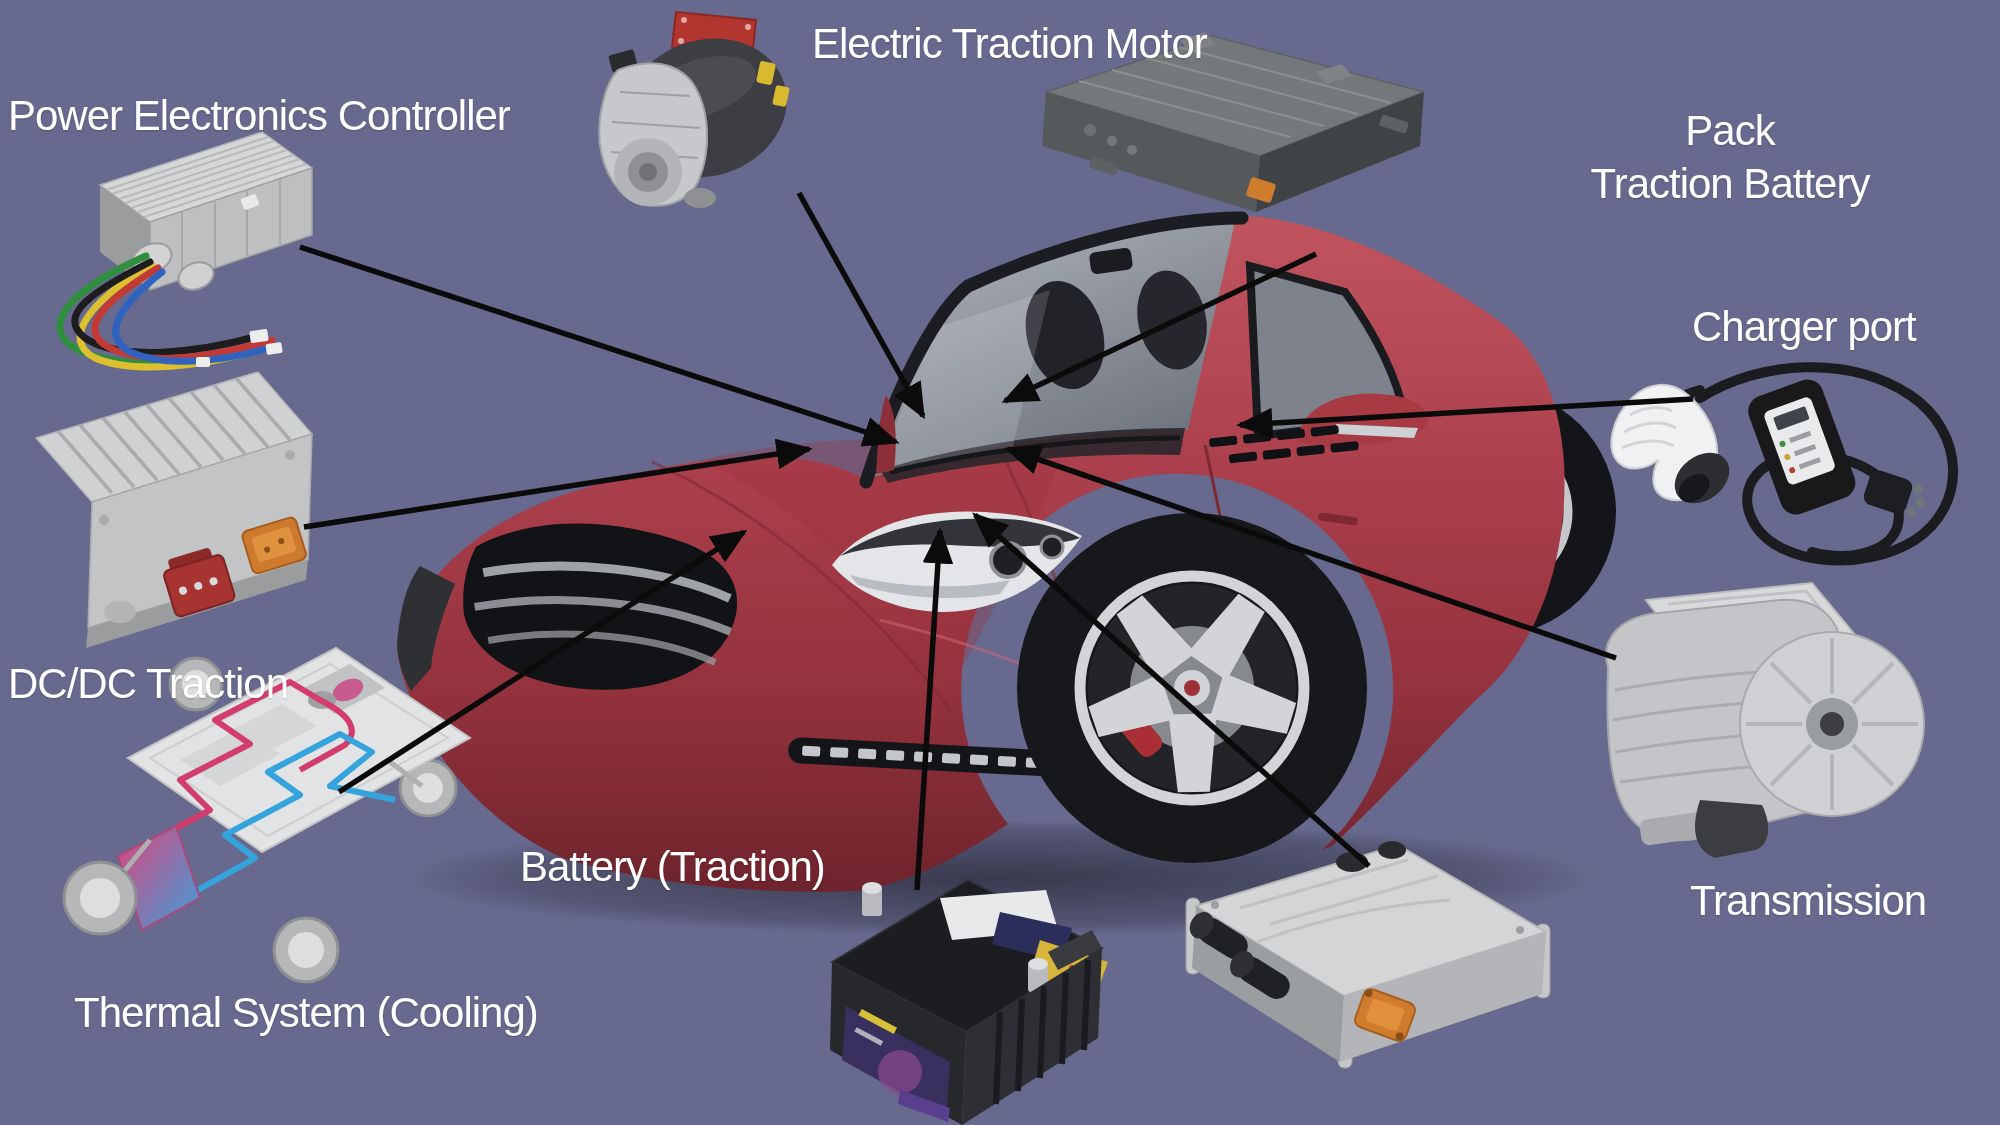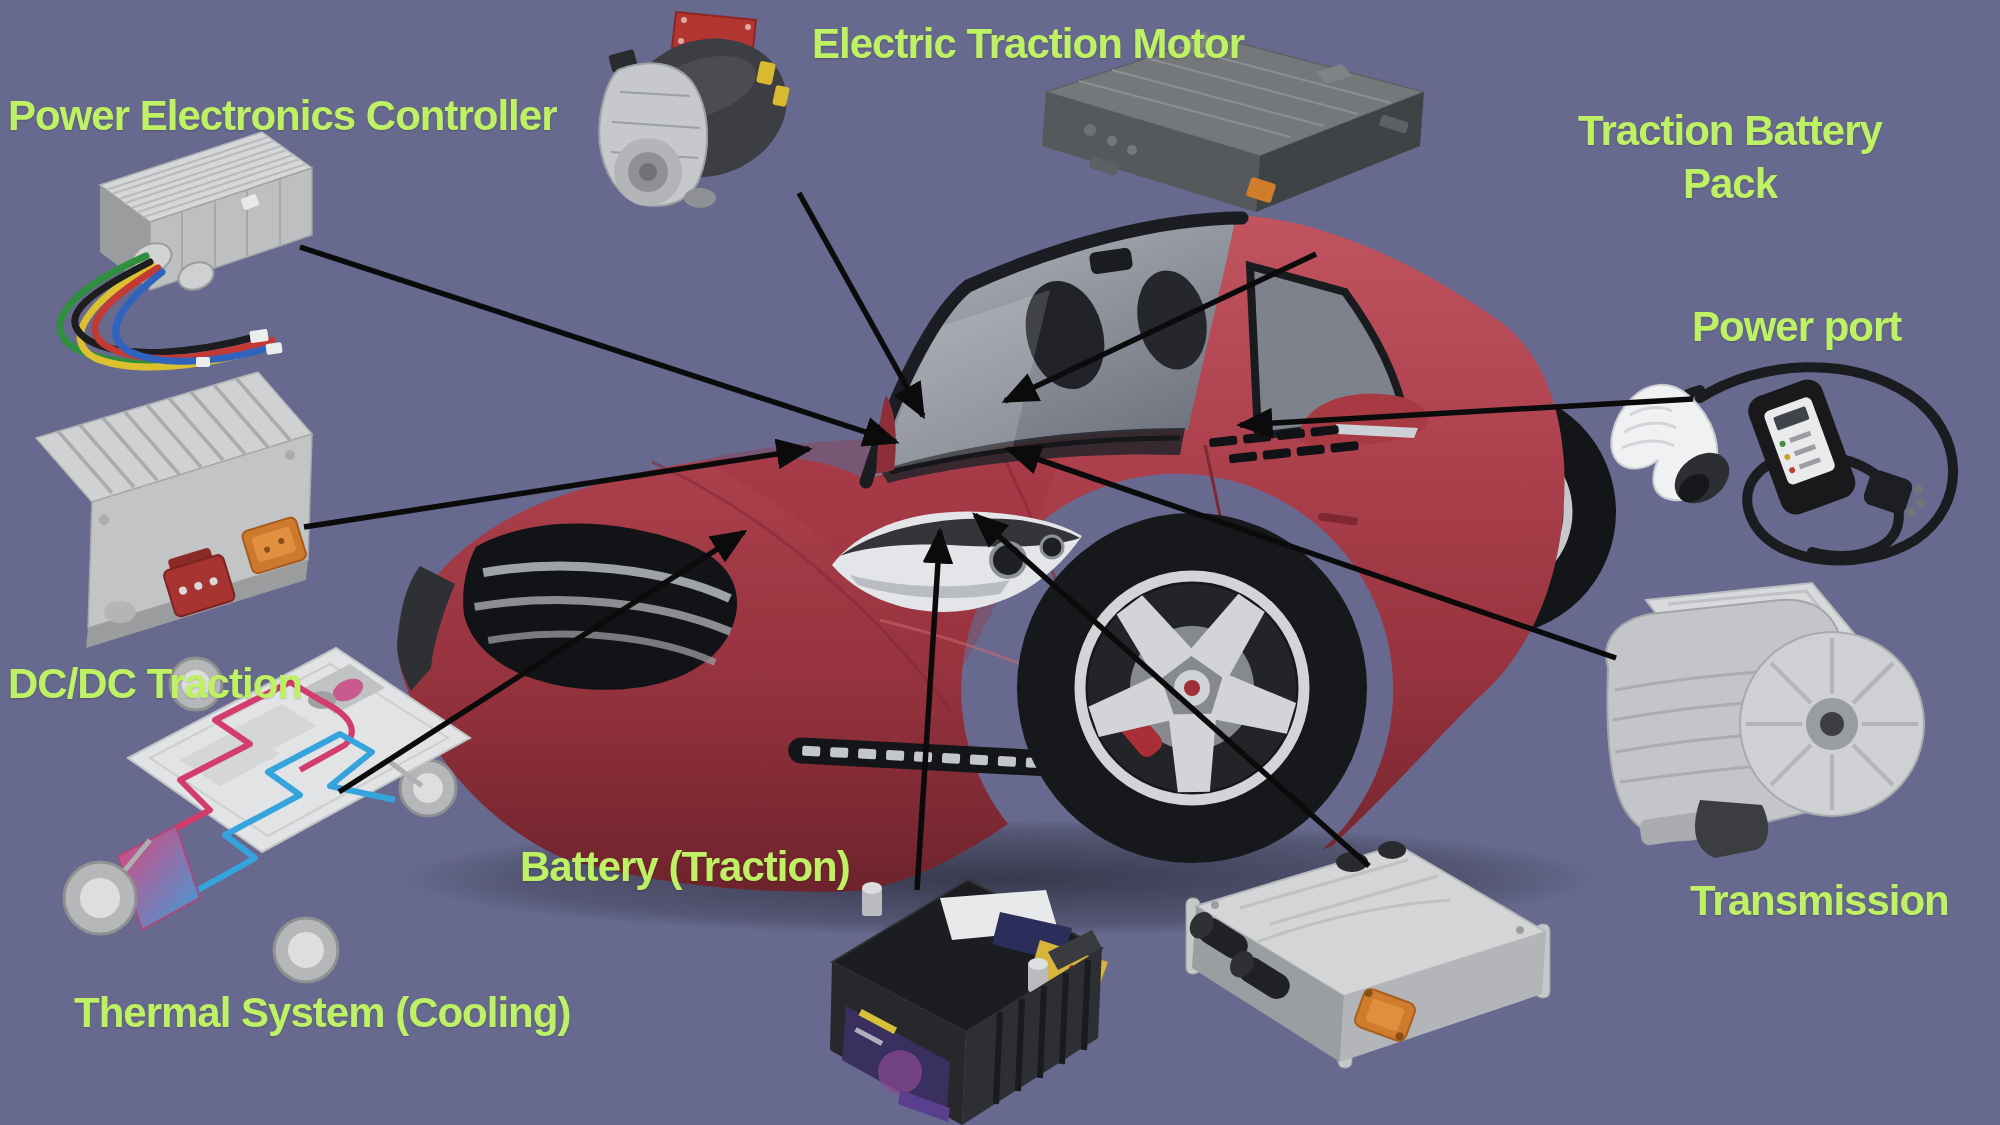--- a/index.html
+++ b/index.html
@@ -3,21 +3,21 @@
 <meta charset="utf-8">
 <style>
   html,body{margin:0;padding:0;background:#45465e;}
   .stage{
     position:relative;width:2000px;height:1125px;overflow:hidden;
     background:#67698e;
     font-family:"Liberation Sans","DejaVu Sans",sans-serif;
   }
   .art{position:absolute;left:0;top:0;width:2000px;height:1125px;display:block;}
   .lbl{
-    position:absolute;color:#bef264;font-weight:700;font-size:42px;
+    position:absolute;color:#ffffff;font-weight:400;font-size:42px;
     letter-spacing:-1px;white-space:nowrap;line-height:1;
     text-shadow:0 1px 2px rgba(0,0,0,.18);
   }
   .lbl.two-line{text-align:center;line-height:53px;}
 </style>
 </head>
 <body>
 
 <div class="stage">
 
@@ -425,25 +425,25 @@
     <line x1="339" y1="792" x2="744" y2="532" marker-end="url(#ah)"></line>
     <line x1="304" y1="527" x2="809" y2="449" marker-end="url(#ah)"></line>
   </g>
 </svg>
 
 <div class="lbl" style="left:8px;top:95px;text-align:center;">Power Electronics Controller</div>
 
 <div class="lbl" style="left:812px;top:23px;">Electric Traction Motor</div>
 
 <div class="lbl two-line" style="left:1556px;top:104px;width:348px;">
+  <div>Pack</div>
   <div>Traction Battery</div>
-  <div>Pack</div>
 </div>
 
-<div class="lbl" style="left:1692px;top:306px;">Power port</div>
+<div class="lbl" style="left:1692px;top:306px;">Charger port</div>
 
 <div class="lbl" style="left:1690px;top:880px;">Transmission</div>
 
 
 <div class="lbl" style="left:520px;top:846px;">Battery (Traction)</div>
 
 <div class="lbl" style="left:74px;top:992px;">Thermal System (Cooling)</div>
 
 <div class="lbl" style="left:8px;top:663px;">DC/DC Traction</div>
 

